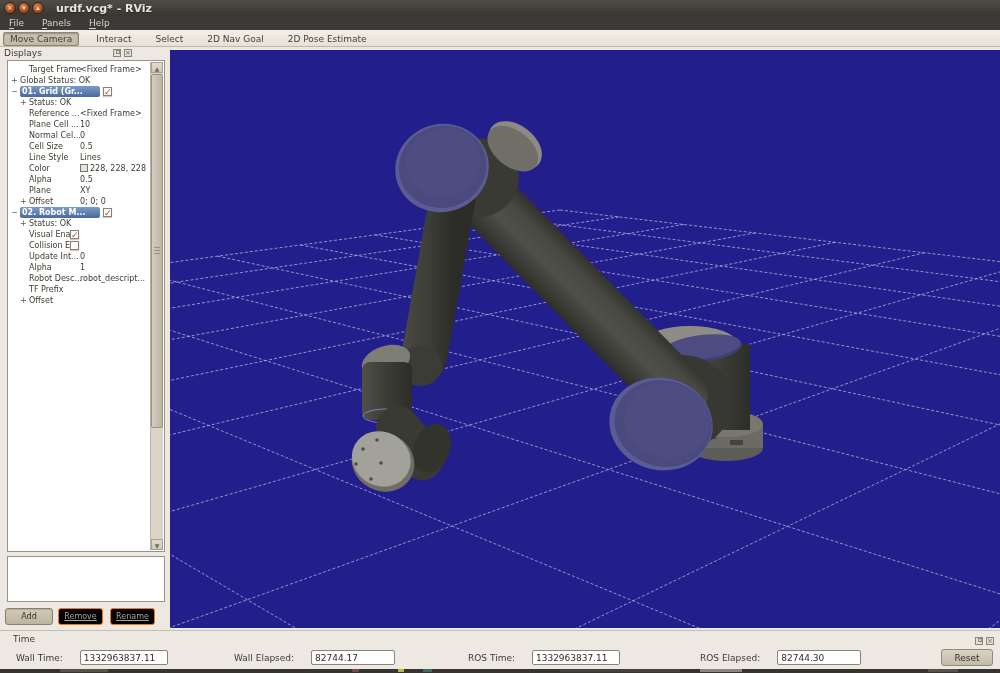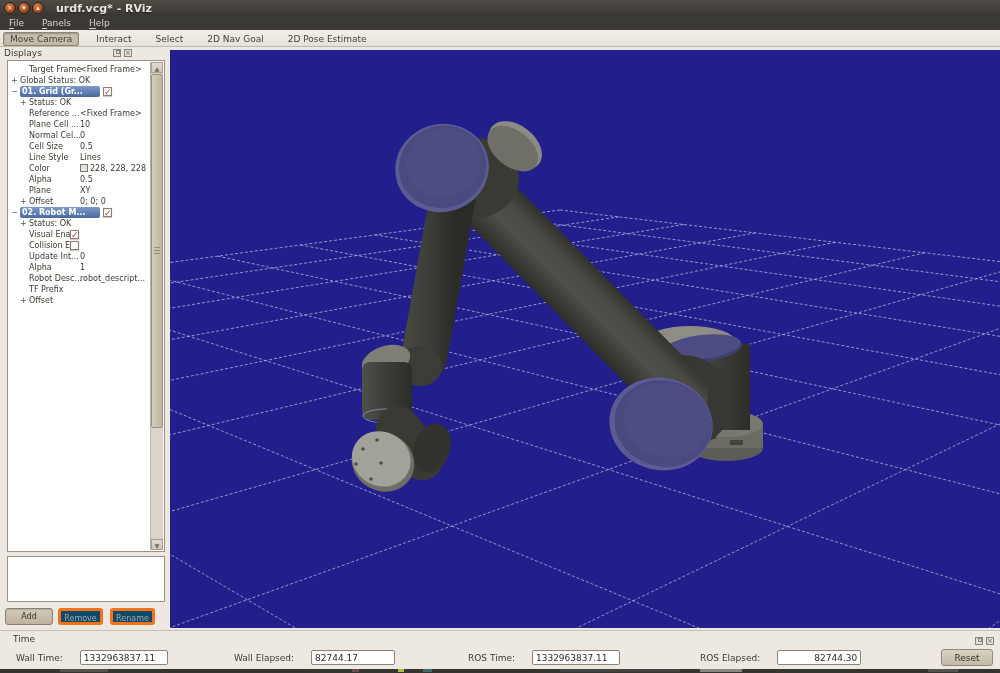--- a/index.html
+++ b/index.html
@@ -54,21 +54,21 @@
     background:linear-gradient(90deg,#D4CDBE,#BDB5A2);border-radius:2px;box-sizing:border-box;}
   .sgrip{position:absolute;left:2px;top:172px;width:6px;height:7px;
     background:repeating-linear-gradient(180deg,#97907F 0 1px,transparent 1px 3px);}
   .descbox{position:absolute;left:7px;top:509px;width:158px;height:46px;background:#fff;
     border:1px solid #9A9283;box-sizing:border-box;}
   .dbtns{position:absolute;left:0;top:561px;width:170px;height:18px;}
   .dbtn{position:absolute;top:0;height:17px;font-size:8px;text-align:center;line-height:16px;
     border-radius:3px;box-sizing:border-box;}
   .dbtn.on{background:linear-gradient(180deg,#D2CAB8,#BEB49E);border:1px solid #897F6C;color:#37332B;
     box-shadow:inset 0 1px 1px rgba(0,0,0,.15);}
-  .dbtn.off{background:#0c4a6e;border:3px solid #f97316;color:#ABA49A;}
+  .dbtn.off{background:#000000;border:1px solid #f97316;color:#ABA49A;text-decoration:underline;}
   
   .viewport{position:absolute;left:170px;top:50px;width:830px;height:578px;background:#221E8C;}
   
   .timepanel{position:absolute;left:0;top:630px;width:1000px;height:39px;background:#EDE9E2;
     border-top:1px solid #C6C0B4;box-sizing:border-box;}
   .timetitle{position:absolute;left:13px;top:3px;font-size:9px;}
   .tfield{position:absolute;top:19px;display:flex;align-items:center;gap:4px;font-size:9px;}
   .tinput{height:15px;background:#fff;border:1px solid #8B8375;border-radius:2px;font-size:9px;
     line-height:14px;padding:0 3px;box-sizing:border-box;color:#2F2B24;white-space:nowrap;overflow:hidden;margin-left:13px;}
   .resetbtn{position:absolute;right:7px;top:18px;width:52px;height:17px;font-size:9px;text-align:center;
@@ -350,21 +350,21 @@
       <div class="tinput" style="width: 88px;">1332963837.11</div>
     </div>
     <div class="tfield" style="left: 234px;">
       <span>Wall Elapsed:</span>
       <div class="tinput" style="width: 84px;">82744.17</div>
     </div>
     <div class="tfield" style="left: 468px;">
       <span>ROS Time:</span>
       <div class="tinput" style="width: 88px;">1332963837.11</div>
     </div>
-    <div class="tfield" style="left: 700px; text-align: right;">
+    <div class="tfield" style="left: 700px;">
       <span>ROS Elapsed:</span>
       <div class="tinput" style="width: 84px;">82744.30</div>
     </div>
   </div>
 
 <div class="bstrip">
   <div class="speck" style="left:60px;width:48px;background:#55514B"></div>
   <div class="speck" style="left:352px;width:7px;background:#6E4A49"></div>
   <div class="speck" style="left:398px;width:6px;background:#B9B93B"></div>
   <div class="speck" style="left:423px;width:9px;background:#3E6A6A"></div>

